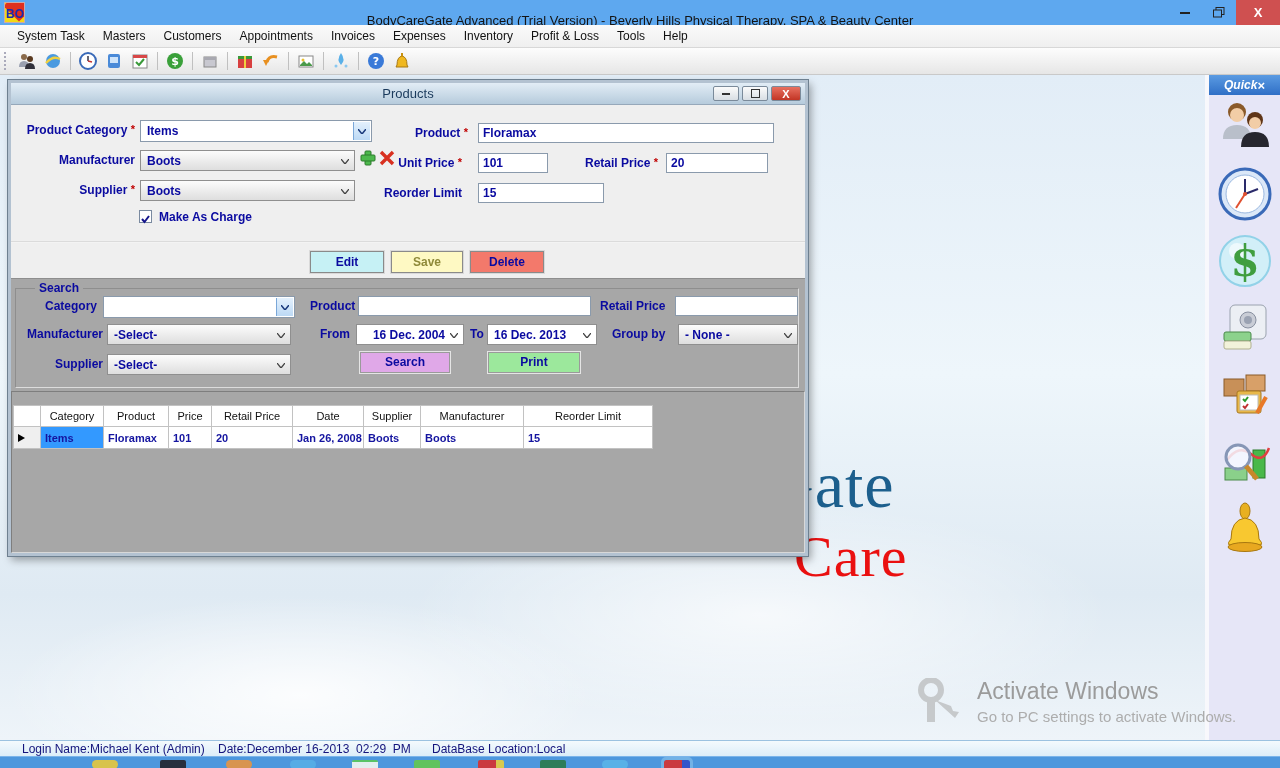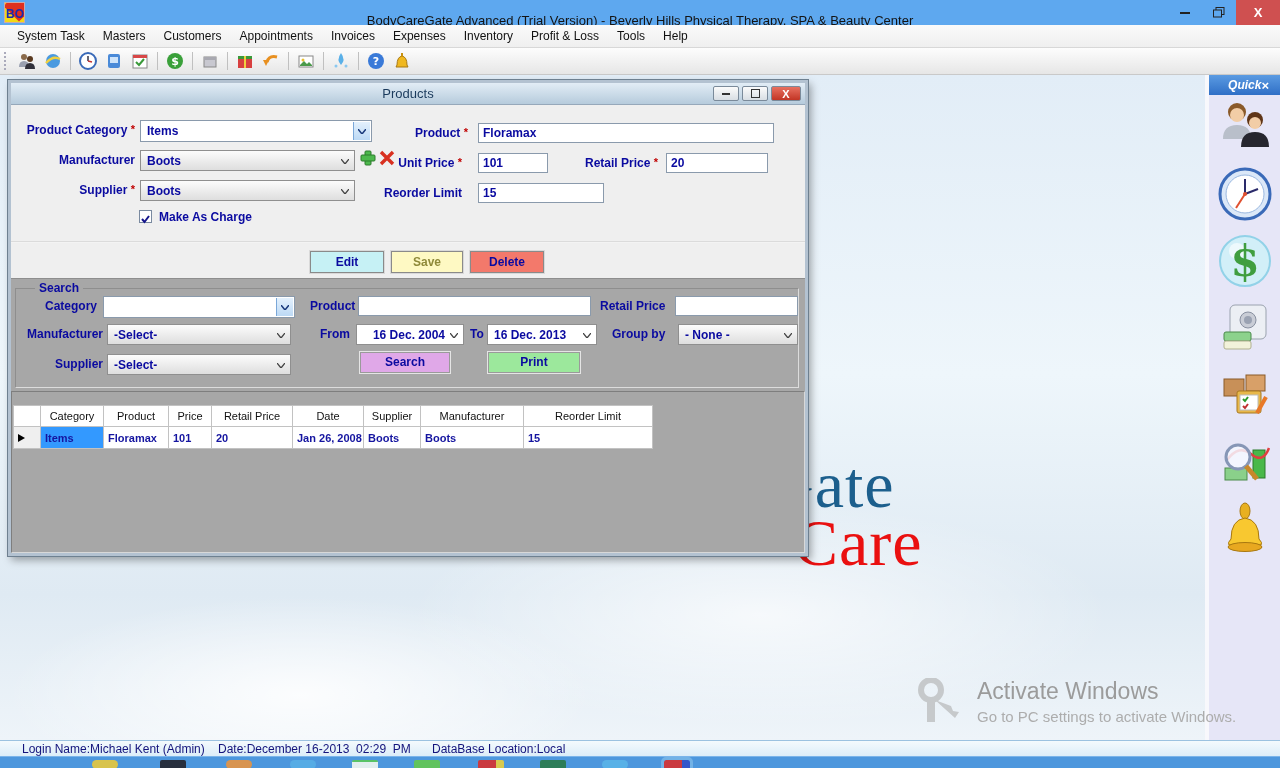--- a/index.html
+++ b/index.html
@@ -25,30 +25,30 @@
 
   
   .workspace { position:absolute; left:0; top:75px; width:1280px; height:665px;
     background:
       radial-gradient(420px 140px at 300px 620px, rgba(255,255,255,.85), rgba(255,255,255,0) 70%),
       radial-gradient(500px 160px at 760px 540px, rgba(255,255,255,.7), rgba(255,255,255,0) 70%),
       linear-gradient(180deg,#e2edf7 0%, #eef6fb 45%, #dfeaf3 78%, #eef4f9 100%);
   }
   .wm-word { position:absolute; font-family:"Liberation Serif",serif; z-index:1; letter-spacing:1px; }
   .wm-top { left:766px; top:372px; font-size:66px; color:#1c5f8d; }
-  .wm-bottom { left:794px; top:430px; font-size:66px; color:#ea1010; }
+  .wm-bottom { left:794px; top:448px; font-size:58px; color:#ea1010; }
   .activate { position:absolute; left:915px; top:678px; z-index:6; display:flex; }
   .key-icon { width:52px; height:48px; opacity:.55; }
   .act-text { margin-left:10px; }
   .act-line1 { font:23px "Liberation Sans",sans-serif; color:#9b9b9b; }
   .act-line2 { font:15px "Liberation Sans",sans-serif; color:#adadad; margin-top:3px; }
 
   
   .sidebar { position:absolute; left:1205px; top:75px; width:75px; height:665px; background:#e6e6f7; border-left:4px solid #f8f8fc; z-index:4; }
-  .quick-head { height:20px; background:linear-gradient(#5b9be2,#2f6fc6); display:flex; align-items:center; justify-content:flex-end; padding:0 11px; }
+  .quick-head { height:20px; background:linear-gradient(#5b9be2,#2f6fc6); display:flex; align-items:center; justify-content:center; padding:0 22px; }
   .quick-title { font:bold italic 12px "Liberation Sans",sans-serif; color:#fff; }
   .quick-close { color:#fff; font:bold 13px "Liberation Sans",sans-serif; }
   .quick-icons { display:flex; flex-direction:column; align-items:center; gap:11px; padding-top:4px; }
   .qicon { width:56px; height:56px; }
 
   
   .dlg { position:absolute; left:8px; top:80px; width:800px; height:476px; background:#efefef; border:3px solid #b3c2d1; outline:1px solid #6e8090; box-shadow:3px 4px 8px rgba(0,0,0,.35); z-index:3; }
   .dlg-inner { position:relative; width:794px; height:470px;padding-left:8px; }
   .dlg-titlebar { position:absolute; left:0; top:0; width:794px; height:22px; background:linear-gradient(#e2edf6,#b6cbdc); border-bottom:1px solid #96a8ba; }
   .dlg-title { width:100%; text-align:center; font:13px "Liberation Sans",sans-serif; color:#1a3a5c; line-height:22px; }

